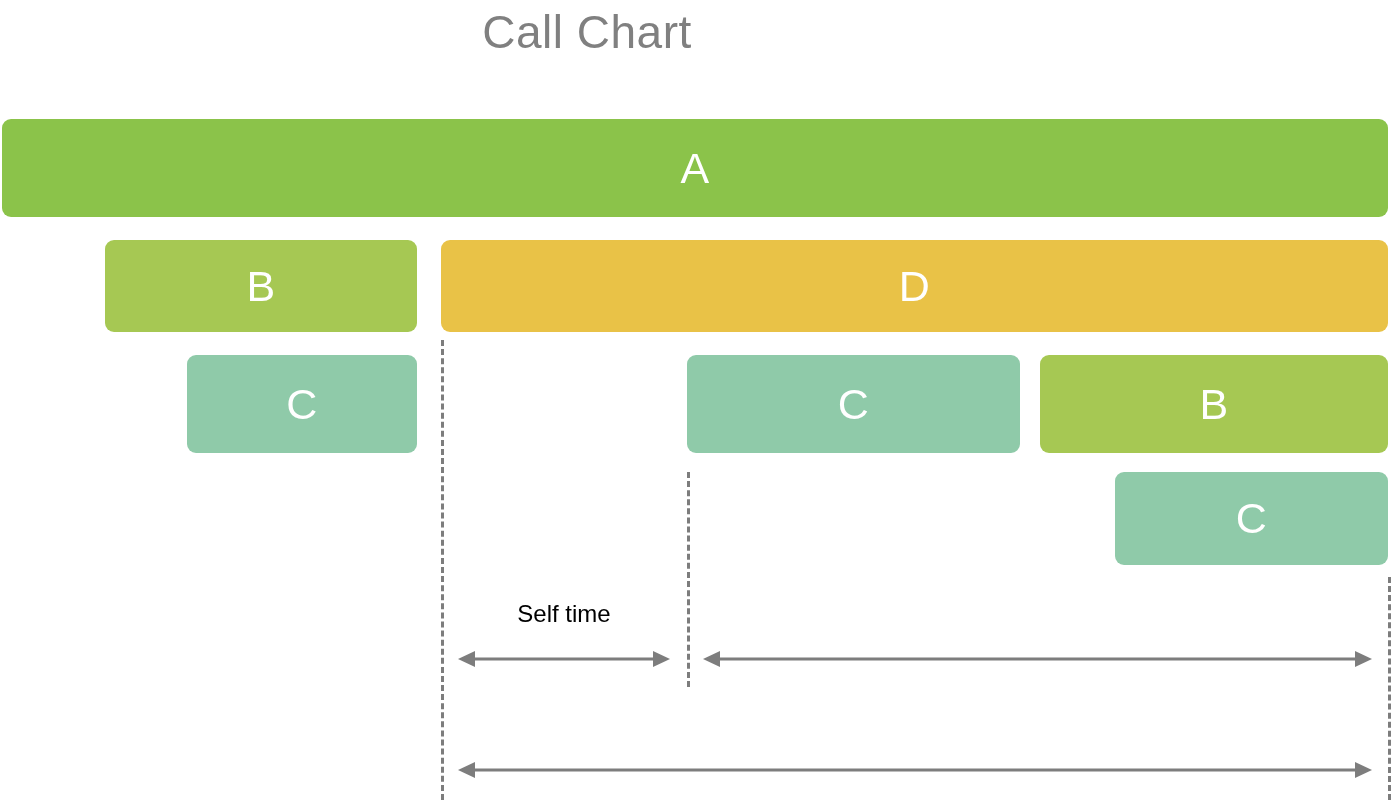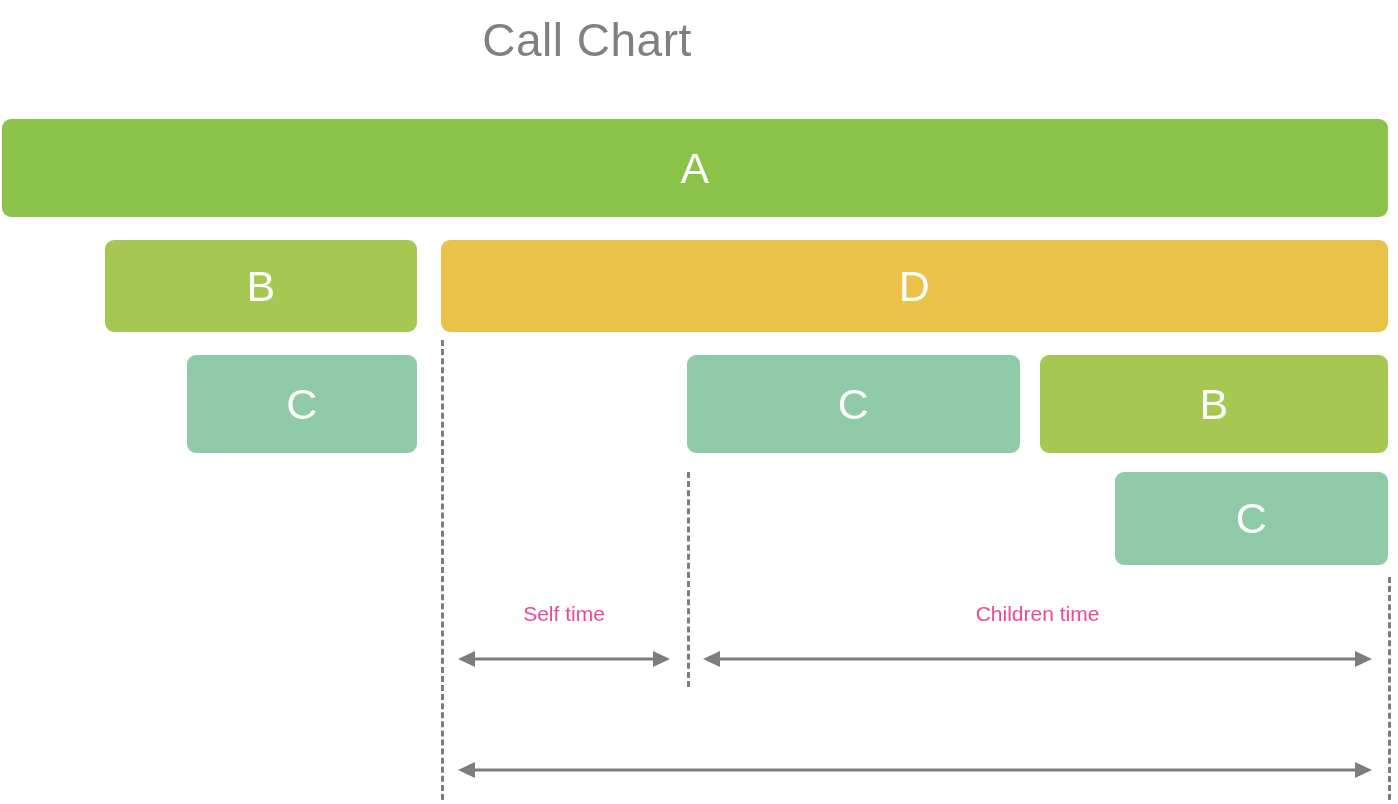--- a/index.html
+++ b/index.html
@@ -15,21 +15,21 @@
     width: 1398px;
     height: 804px;
     background: #ffffff;
     overflow: hidden;
   }
 
   
   .chart-title {
     position: absolute;
     left: 0;
-    top: 8px;
+    top: 0;
     width: 1174px;
     text-align: center;
     font-size: 46px;
     font-weight: 300;
     color: #808080;
     letter-spacing: 0.5px;
     line-height: 64px;
     white-space: nowrap;
   }
 
@@ -55,23 +55,23 @@
   .guide {
     position: absolute;
     width: 0;
     border-left: 3px dashed #7d7d7d;
   }
 
   
   .annot-label {
     position: absolute;
     text-align: center;
-    font-size: 21px;
+    font-size: 24px;
     font-weight: 300;
-    color: #ec4899;
+    color: #000000;
     line-height: 40px;
     white-space: nowrap;
   }
 
   
   .arrow {
     position: absolute;
     height: 24px;
   }
   .arrow svg {
@@ -121,21 +121,20 @@
   <div class="annot-label" style="left:444px; top:594px; width:240px;">Self time</div>
 
   <div class="arrow" style="left:458px; top:647px; width:212px;">
     <svg width="212" height="24" viewBox="0 0 212 24">
       <line x1="14" y1="12" x2="198" y2="12" stroke="#7d7d7d" stroke-width="3"></line>
       <polygon points="0,12 17,4 17,20" fill="#7d7d7d"></polygon>
       <polygon points="212,12 195,4 195,20" fill="#7d7d7d"></polygon>
     </svg>
   </div>
 
-  <div class="annot-label" style="left:703px; top:594px; width:669px;">Children time</div>
 
   <div class="arrow" style="left:703px; top:647px; width:669px;">
     <svg width="669" height="24" viewBox="0 0 669 24">
       <line x1="14" y1="12" x2="655" y2="12" stroke="#7d7d7d" stroke-width="3"></line>
       <polygon points="0,12 17,4 17,20" fill="#7d7d7d"></polygon>
       <polygon points="669,12 652,4 652,20" fill="#7d7d7d"></polygon>
     </svg>
   </div>
 
 

